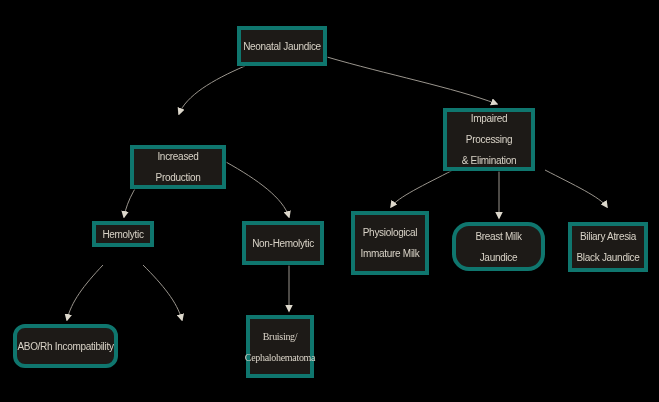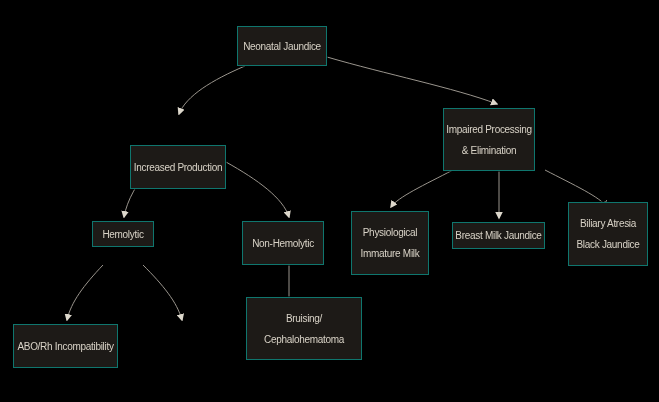--- a/index.html
+++ b/index.html
@@ -20,21 +20,21 @@
     left: 0;
     top: 0;
     width: 659px;
     height: 402px;
     pointer-events: none;
   }
   .node {
     position: absolute;
     box-sizing: border-box;
     background: #1d1a17;
-    border: 1px solid #0f766e;
+    border: 4px solid #0f766e;
     color: #d9d3c7;
     font-size: 10px;
     letter-spacing: -0.3px;
     display: flex;
     align-items: center;
     justify-content: center;
     text-align: center;
     white-space: pre-line;
     line-height: 2.1;
     box-shadow: 0 0 0 1px rgba(0,0,0,0.6);
@@ -75,24 +75,24 @@
   <div class="node" style="left:443px; top:108px; width:92px; height:63px;">Impaired Processing
 &amp; Elimination</div>
 
   <div class="node" style="left:92px; top:221px; width:62px; height:26px;">Hemolytic</div>
 
   <div class="node" style="left:242px; top:221px; width:82px; height:44px;">Non-Hemolytic</div>
 
   <div class="node" style="left:351px; top:211px; width:78px; height:64px;">Physiological
 Immature Milk</div>
 
-  <div class="node" style="left:452px; top:222px; width:93px; height:27px;">Breast Milk Jaundice</div>
+  <div class="node" style="left:452px; top:222px; width:93px; height:49px;border-radius:17px;">Breast Milk Jaundice</div>
 
-  <div class="node" style="left:568px; top:202px; width:80px; height:64px;">Biliary Atresia
+  <div class="node" style="left:568px; top:222px; width:80px; height:50px;">Biliary Atresia
 Black Jaundice</div>
 
-  <div class="node" style="left:13px; top:324px; width:105px; height:44px;">ABO/Rh Incompatibility</div>
+  <div class="node" style="left:13px; top:324px; width:105px; height:44px;border-radius:12px;">ABO/Rh Incompatibility</div>
 
 
-  <div class="node" style="left:246px; top:297px; width:116px; height:63px;">Bruising/
+  <div class="node" style="left:246px; top:315px; width:68px; height:63px;font-family:Liberation Serif, serif;">Bruising/
 Cephalohematoma</div>
 
 </div>
 
 </body></html>

